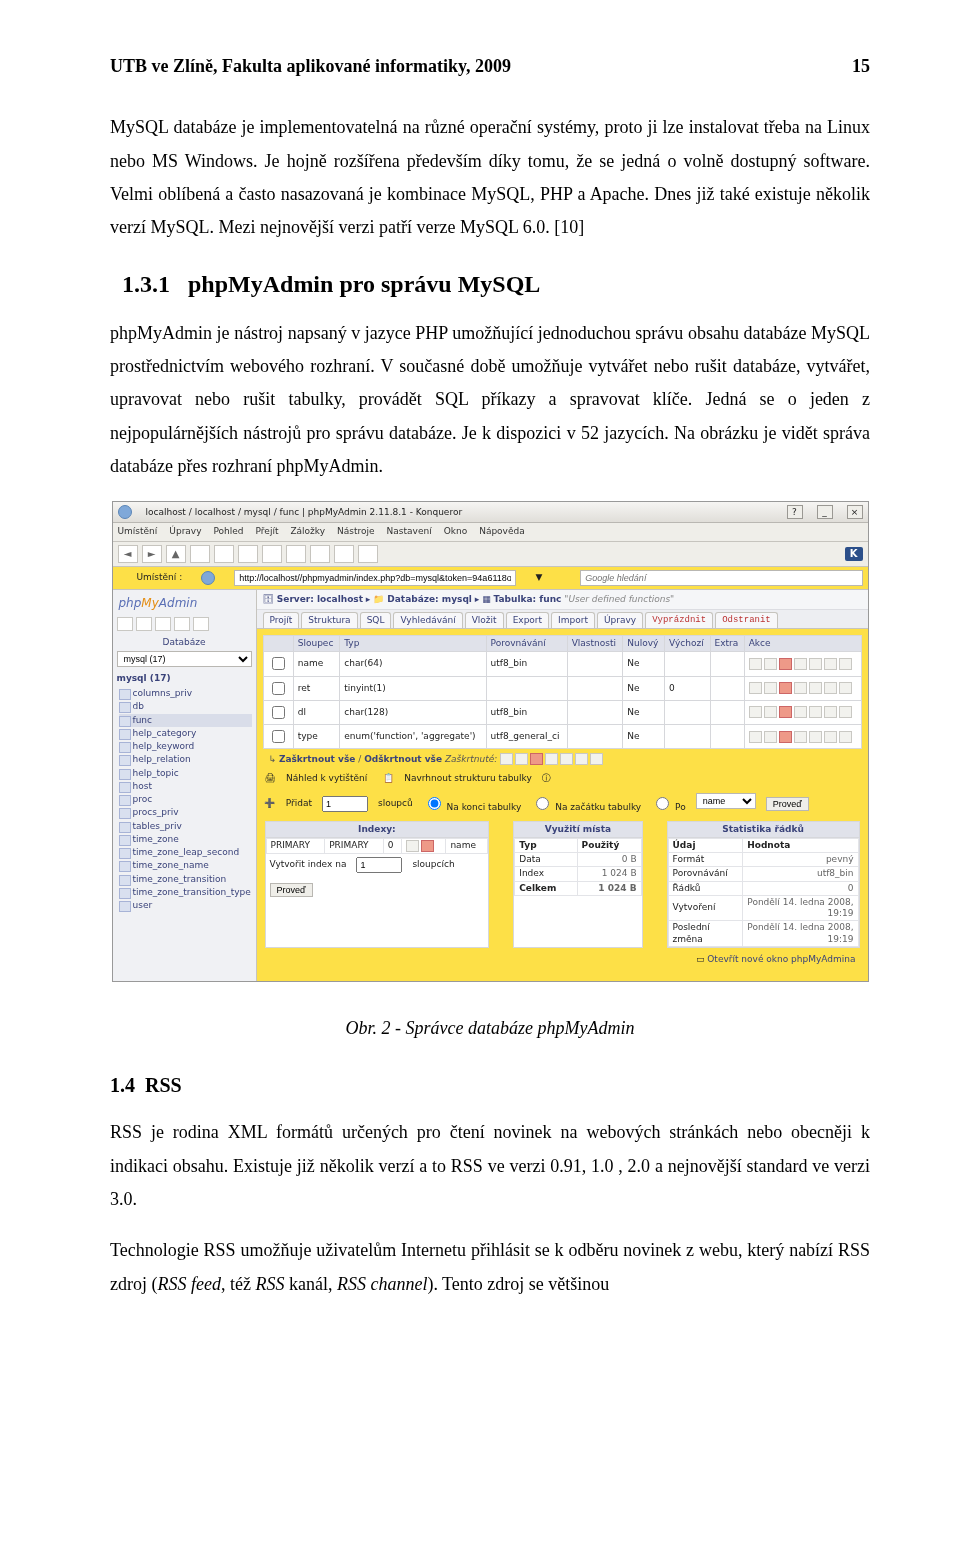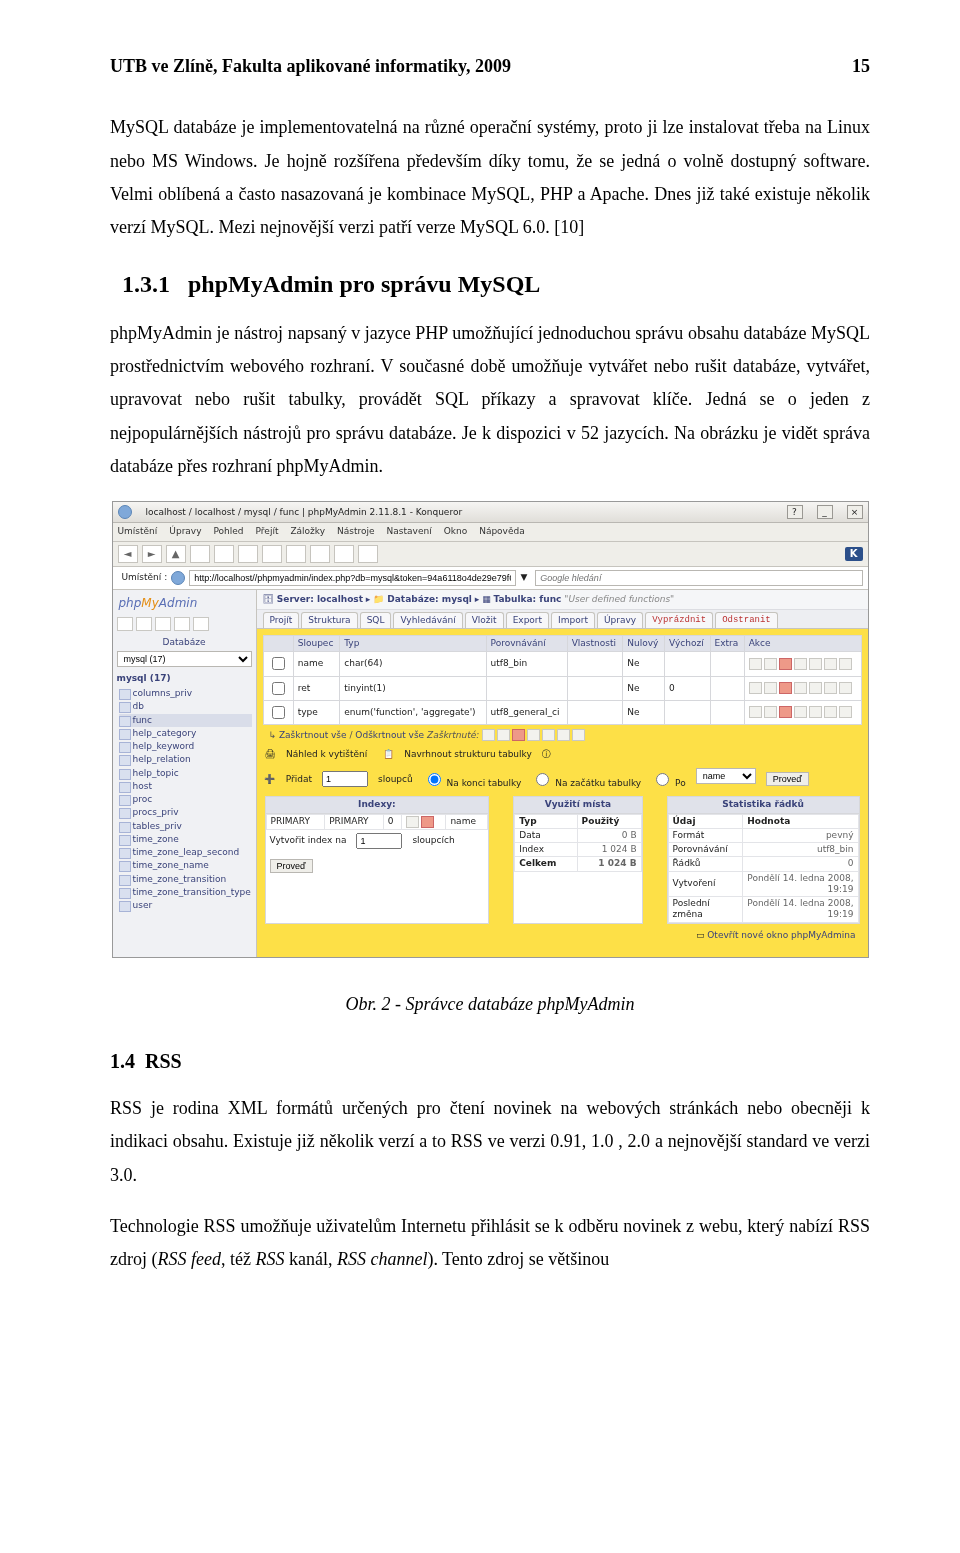--- a/index.html
+++ b/index.html
@@ -80,24 +80,24 @@
   .pm-toolbar {
     background: #efeee9;
     border-bottom: 1px solid #c6c4be;
     padding: 3px 5px;
     display: flex; align-items: center; gap: 4px;
   }
   .pm-toolbar .iconbtn {
     width: 18px; height: 16px; border: 1px solid #c6c4be; background: #fff;
   }
   .pm-urlbar {
-    background: #ffffff;
+    background: #fde047;
     border-bottom: 1px solid #c6c4be;
     padding: 3px 5px;
-    display: flex; align-items: center; gap: 4px;
+    display: flex; align-items: center; gap: 19px;
   }
   .pm-urlbar input[type=text] {
     flex: 1; font-size: 9px; padding: 2px 4px;
     border: 1px solid #b9b7b2; background: #fff;
   }
   .pm-urlbar .search {
     width: 120px; font-size: 9px; padding: 2px 4px;
     border: 1px solid #b9b7b2; background: #fff; color: #888;
     font-style: italic;
   }
@@ -158,21 +158,21 @@
   }
   table.pm-grid th { background: #e0e2ea; color: #3a437a; font-weight: normal; }
   .pm-acticons { display: flex; gap: 2px; }
   .pm-acticons span {
     display: inline-block; width: 11px; height: 10px; border: 1px solid #c9c8c3; background: #f2f2ee;
   }
   .pm-acticons span.red { background: #e98; border-color: #c66; }
   .pm-checkline {
     padding: 4px 6px; color: #555;
   }
-  .pm-checkline .link { color: #3a437a; }
+  .pm-checkline .link { color: #3a437a; font-weight: bold; }
   .pm-inline {
     display: flex; flex-wrap: wrap; gap: 10px; align-items: center;
     padding: 4px 2px;
   }
   .pm-inline input[type=text] { width: 38px; font-size: 9px; padding: 1px 2px; }
   .pm-btn {
     border: 1px solid #b9b7b2; background: #efeee9; padding: 1px 6px;
     font-size: 9px;
   }
   .pm-triple {
@@ -386,20 +386,41 @@
                       <span class="red"></span>
                       <span></span>
                       <span></span>
                       <span></span>
                       <span></span>
                     </div>
                   </td>
             </tr>
             <tr>
               <td><input type="checkbox" style=""></td>
+              <td>dl</td>
+              <td>char(128)</td>
+              <td>utf8_bin</td>
+                  <td></td>
+              <td>Ne</td>
+              <td></td>
+                  <td></td>
+              <td>
+                    <div class="pm-acticons">
+                      <span></span>
+                      <span></span>
+                      <span class="red"></span>
+                      <span></span>
+                      <span></span>
+                      <span></span>
+                      <span></span>
+                    </div>
+                  </td>
+            </tr>
+            <tr>
+              <td><input type="checkbox" style=""></td>
               <td>type</td>
               <td>enum('function', 'aggregate')</td>
               <td>utf8_general_ci</td>
                   <td></td>
               <td>Ne</td>
               <td></td>
                   <td></td>
               <td>
                     <div class="pm-acticons">
                       <span></span>

